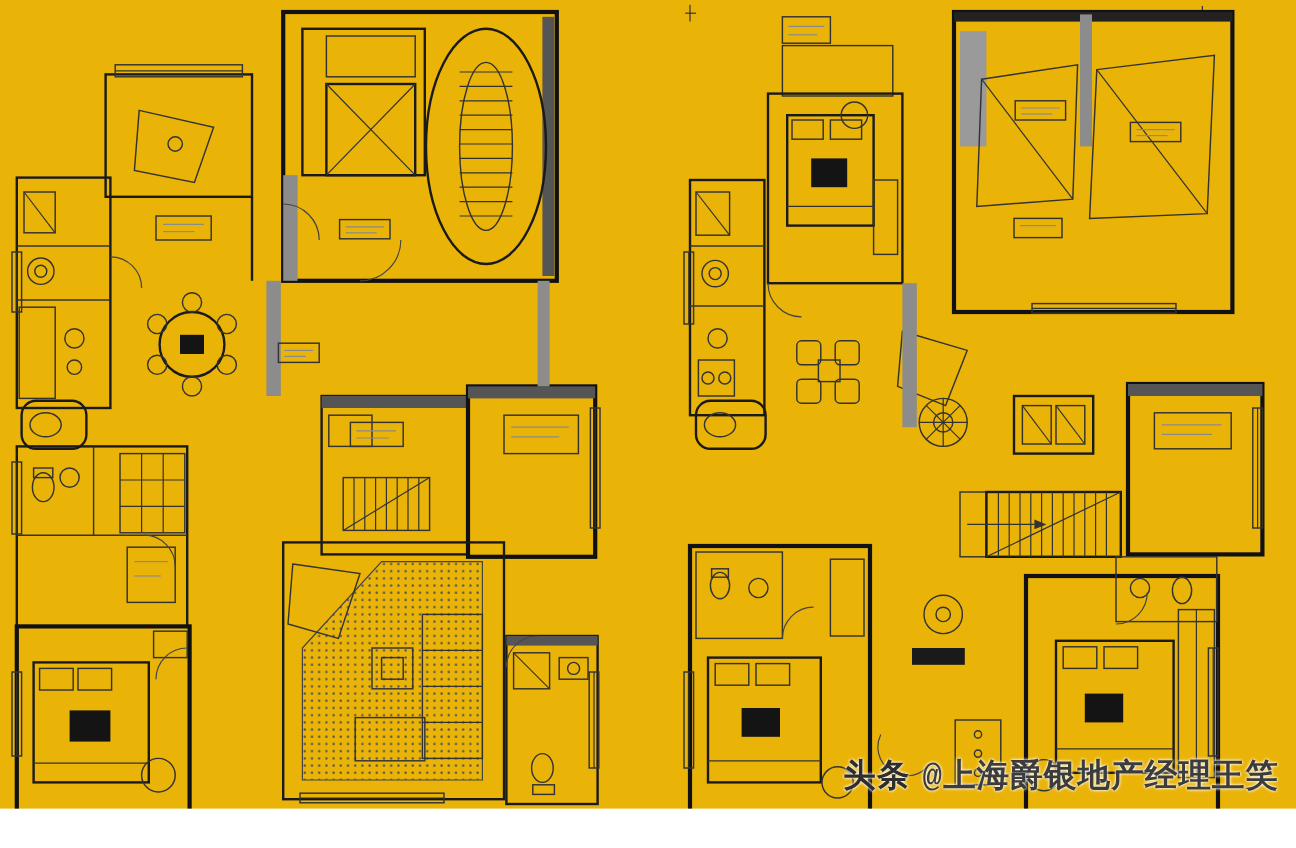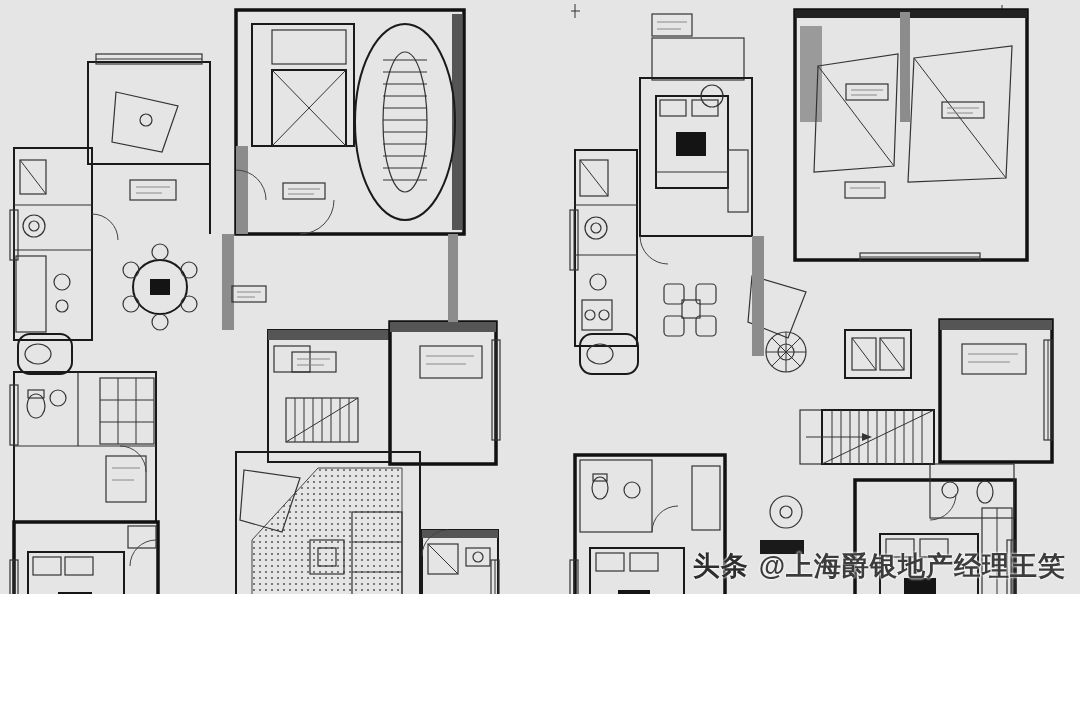--- a/index.html
+++ b/index.html
@@ -1,17 +1,17 @@
 <!DOCTYPE html>
 <html><head>
 <meta charset="utf-8">
 <style>
   html,body{margin:0;padding:0;background:#ffffff;}
-  .canvas{position:relative;width:1080px;height:594px;background:#e5e5e5;overflow:hidden;
-          font-family:Liberation Sans, sans-serif;}
+  .canvas{position:relative;width:1080px;height:674px;background:#eab308;overflow:hidden;
+          font-family:Liberation Mono, monospace;}
   svg{position:absolute;left:0;top:0;}
   
   .w3{fill:none;stroke:#111;stroke-width:3.5;}
   .w2{fill:none;stroke:#1a1a1a;stroke-width:2;}
   .w1{fill:none;stroke:#333;stroke-width:1.2;}
   .t{stroke:#333;stroke-width:1;}
   .arc{fill:none;stroke:#444;stroke-width:1;}
   .grayfill{fill:#8c8c8c;stroke:none;}
   .darkfill{fill:#555;stroke:none;}
   .glyph{fill:#141414;stroke:none;}

